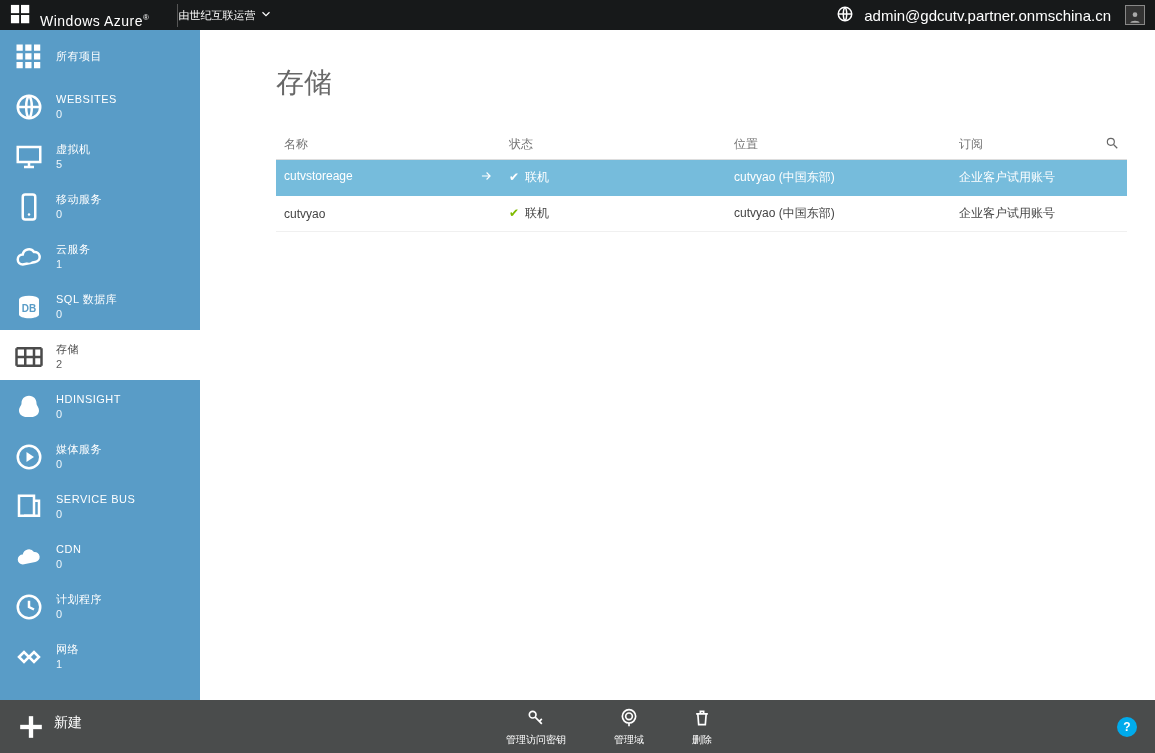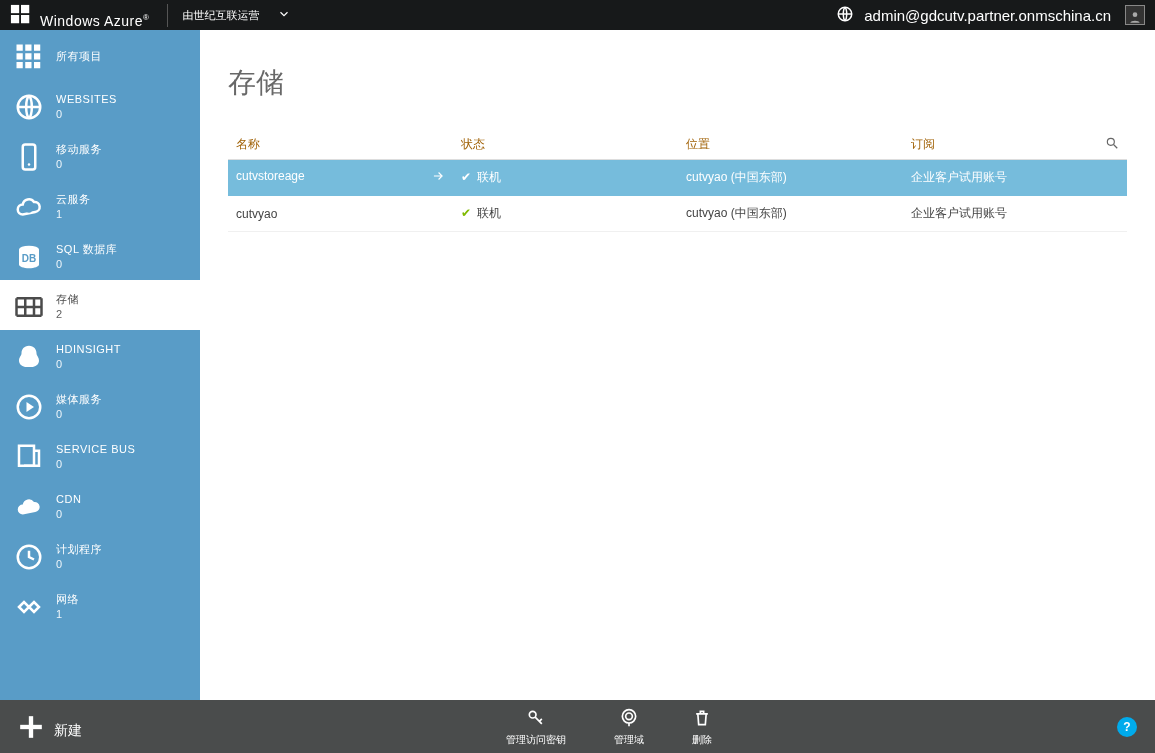--- a/index.html
+++ b/index.html
@@ -4,60 +4,60 @@
 <style>
   * { box-sizing: border-box; margin: 0; padding: 0; }
   html, body { height: 100%; font-family: "Segoe UI", Arial, sans-serif; font-size: 12px; overflow: hidden; }
   body { display: flex; flex-direction: column; width: 1155px; height: 753px; }
 
   
   .topbar { height: 30px; background: #17191a; color: #fff; display: flex; align-items: center; padding: 0 10px; }
   .topbar .brand-icon { width: 22px; height: 22px; display: inline-block; margin-right: 8px; }
   .topbar .brand-text { font-size: 14px; font-weight: 400; letter-spacing: .5px; margin-top: 12px; }
   .topbar .brand-text sup { font-size: 8px; }
-  .topbar .operator { margin-left: 18px; font-size: 11px; border-left: 1px solid #555; padding: 4px 14px; text-align: right; }
+  .topbar .operator { margin-left: 28px; font-size: 11px; border-left: 1px solid #555; padding: 4px 0; text-align: right; }
   .topbar .chevron { margin-left: 4px; }
   .topbar .spacer { flex: 1; }
   .topbar .globe { margin-right: 10px; }
   .topbar .user-email { font-size: 15px; margin-right: 14px; }
   .topbar .avatar { width: 20px; height: 20px; border: 1px solid #888; background: #333; display: inline-flex; align-items: flex-end; justify-content: center; }
 
   
-  .middle { flex: 1; display: flex; overflow: hidden; }
+  .middle { flex: 1; display: flex; overflow: hidden; gap: 48px; }
 
   .sidebar { width: 200px; background: #599cc7; color: #fff; display: flex; flex-direction: column; overflow-y: auto; }
   .sidebar::-webkit-scrollbar { width: 0; }
   .side-item { display: flex; align-items: center; padding: 10px 12px 6px; min-height: 50px; cursor: pointer; }
   .side-item.selected { background: #fff; color: #4b4b4b; }
   .side-item .side-icon { width: 34px; height: 34px; margin-right: 10px; flex-shrink: 0; display:inline-flex;align-items:center;justify-content:center; }
   .side-item .side-texts { display:flex; flex-direction:column; line-height:1.2; }
   .side-item .side-label { font-size: 11px; letter-spacing:.5px; }
   .side-item .side-count { font-size: 11px; opacity:.9; margin-top:2px; }
 
   
   .sidebar { scrollbar-width: none; }
 
   
   .main { flex:1; background:#fff; padding: 34px 28px 0 28px; display:flex; flex-direction:column; }
   .page-title { font-size: 28px; font-weight: 300; color:#686868; margin-bottom: 28px; }
 
   table.grid { width:100%; border-collapse: collapse; table-layout: fixed; }
-  table.grid th { text-align:left; font-weight:400; font-size:12px; color:#a16207; padding: 6px 8px; border-bottom:1px solid #ddd; }
+  table.grid th { text-align:left; font-weight:400; font-size:12px; color:#737373; padding: 6px 8px; border-bottom:1px solid #ddd; }
   table.grid th.search { width:40px; text-align:right; }
   table.grid td { padding: 9px 8px; font-size:12px; color:#444; border-bottom:1px solid #f0f0f0; }
   table.grid tr.row { cursor:pointer; }
   table.grid tr.row.selected { background:#76bcdc; color:#fff; }
   table.grid tr.row.selected td { color:#fff; border-bottom-color:transparent; }
   .checkmark { color:#7fba00; margin-right:6px; }
   tr.row.selected .checkmark { color:#fff; }
   .row-arrow { float:right; }
 
   
   .cmdbar { height:53px; background:#4a4c4c; color:#fff; display:flex; align-items:center; padding:0 18px; }
-  .new-btn { display:flex; align-items:flex-end; cursor:pointer;font-family:Liberation Mono, monospace; }
+  .new-btn { display:flex; align-items:flex-start; cursor:pointer;font-family:Liberation Mono, monospace; }
   .new-btn .plus { width:26px; height:26px; margin-right:10px; }
   .new-btn span { font-size:14px; }
   .cmdbar .cmd-spacer-left { width: 400px; }
   .cmdbar .cmd { display:flex; flex-direction:column; align-items:center; margin: 16px 24px; cursor:pointer; }
   .cmdbar .cmd .cmd-icon { height:22px; display:flex; align-items:center; }
   .cmdbar .cmd .cmd-label { font-size:10px; margin-top:4px; }
   .cmdbar .cmd-spacer-right { flex:1; }
   .help { width:20px; height:20px; border-radius:50%; background:#00abec; color:#fff; display:flex;align-items:center;justify-content:center; font-weight:bold; cursor:pointer; }
 
   
@@ -125,20 +125,33 @@
       <div class="side-item">
         <span class="side-icon" style="color:#fff">
           <svg viewBox="0 0 24 24" width="30" height="30">
             <circle cx="12" cy="12" r="9" class="s"></circle>
             <path class="s" d="M3 12h18M12 3c3 3 3 15 0 18M12 3c-3 3-3 15 0 18"></path>
           </svg>
         </span>
         <span class="side-texts">
           <span class="side-label">WEBSITES</span>
           <span class="side-count">0</span>
+        </span>
+      </div>
+      <div class="side-item">
+        <span class="side-icon" style="color:#fff">
+          <svg viewBox="0 0 24 24" width="30" height="30">
+            <rect x="3" y="4" width="18" height="12" class="s"></rect>
+            <line x1="8" y1="20" x2="16" y2="20" class="s"></line>
+            <line x1="12" y1="16" x2="12" y2="20" class="s"></line>
+          </svg>
+        </span>
+        <span class="side-texts">
+          <span class="side-label">虚拟机</span>
+          <span class="side-count">5</span>
         </span>
       </div>
       <div class="side-item">
         <span class="side-icon" style="color:#fff">
           <svg viewBox="0 0 24 24" width="30" height="30">
             <rect x="7" y="2" width="10" height="20" rx="2" class="s"></rect>
             <circle cx="12" cy="18" r="1" fill="#fff"></circle>
           </svg>
         </span>
         <span class="side-texts">

